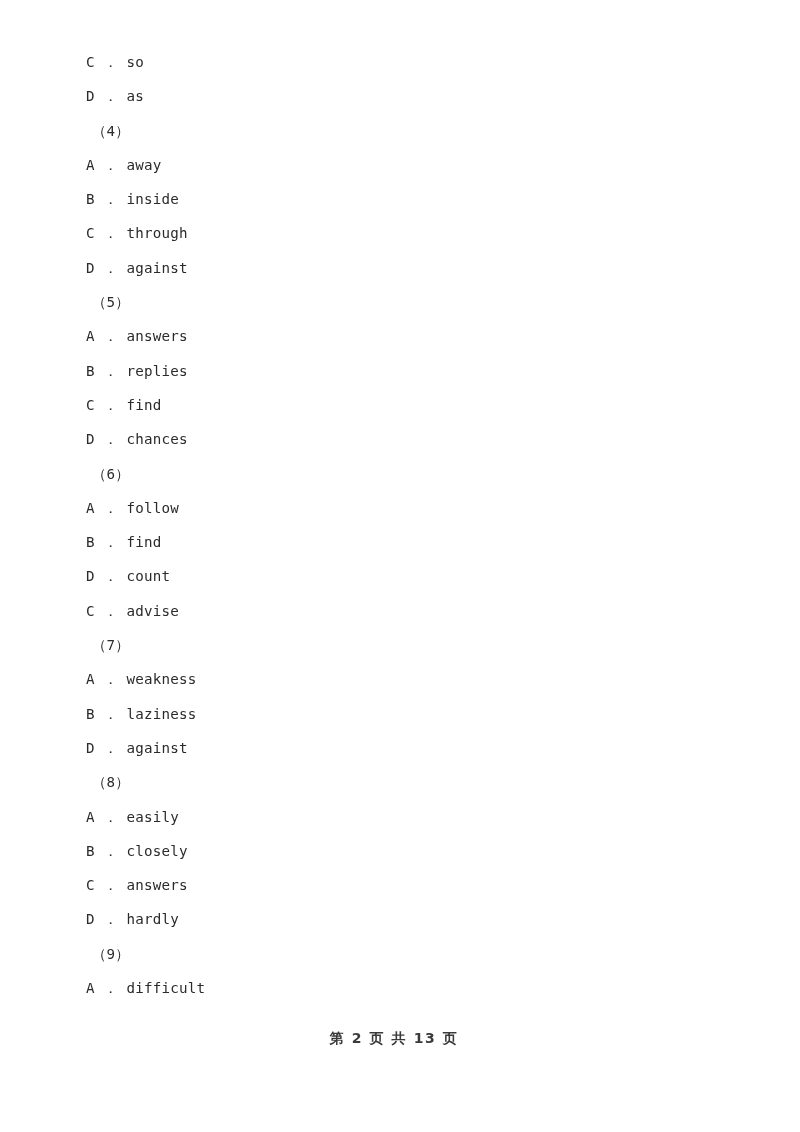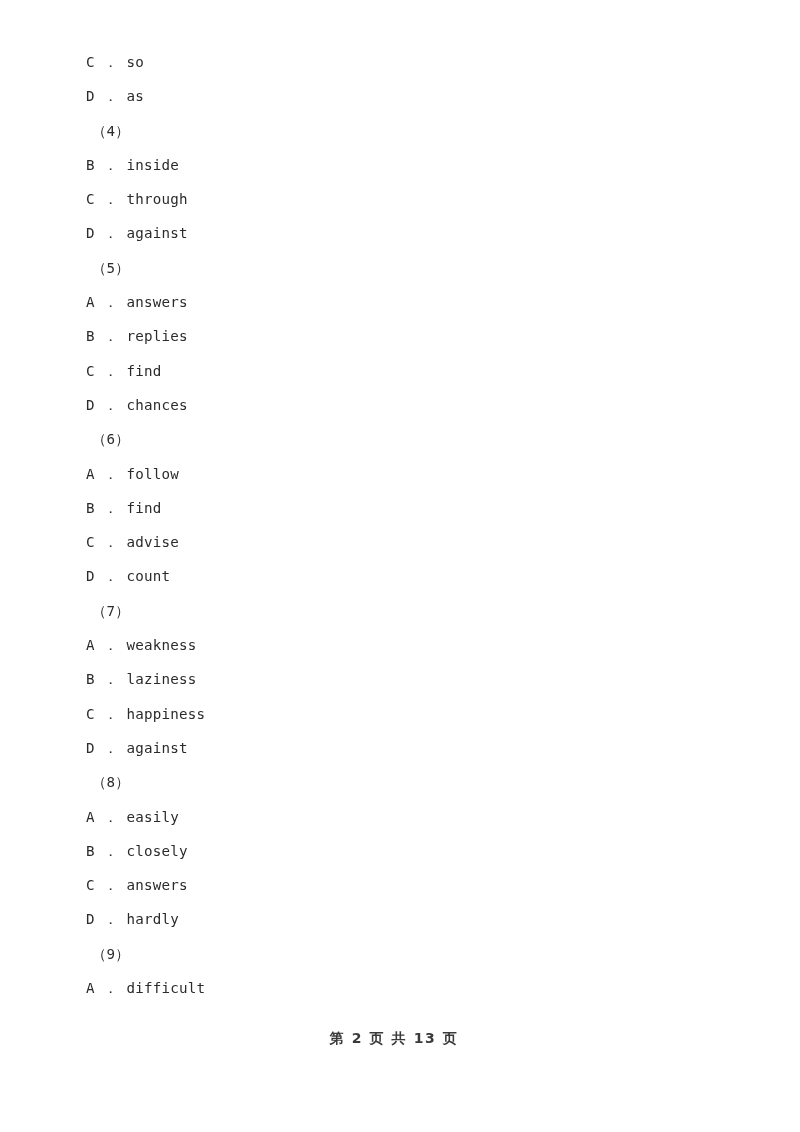--- a/index.html
+++ b/index.html
@@ -58,37 +58,37 @@
 </style>
 </head>
 <body>
 
 <div class="page">
 
   <div class="content">
       <div class="line opt first">C ． so</div>
       <div class="line opt">D ． as</div>
       <div class="line qnum">（4）</div>
+      <div class="line opt">A ． away</div>
       <div class="line opt">B ． inside</div>
       <div class="line opt">C ． through</div>
       <div class="line opt">D ． against</div>
       <div class="line qnum">（5）</div>
       <div class="line opt">A ． answers</div>
       <div class="line opt">B ． replies</div>
       <div class="line opt">C ． find</div>
       <div class="line opt">D ． chances</div>
       <div class="line qnum">（6）</div>
       <div class="line opt">A ． follow</div>
       <div class="line opt">B ． find</div>
+      <div class="line opt">D ． count</div>
       <div class="line opt">C ． advise</div>
-      <div class="line opt">D ． count</div>
       <div class="line qnum">（7）</div>
       <div class="line opt">A ． weakness</div>
       <div class="line opt">B ． laziness</div>
-      <div class="line opt">C ． happiness</div>
       <div class="line opt">D ． against</div>
       <div class="line qnum">（8）</div>
       <div class="line opt">A ． easily</div>
       <div class="line opt">B ． closely</div>
       <div class="line opt">C ． answers</div>
       <div class="line opt">D ． hardly</div>
       <div class="line qnum">（9）</div>
       <div class="line opt">A ． difficult</div>
     </div>
 

